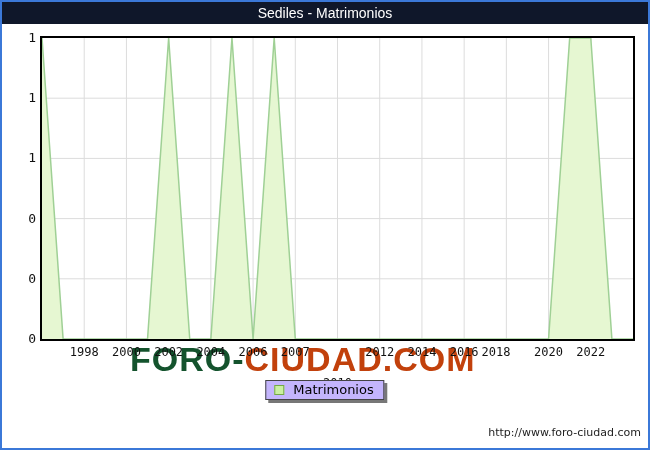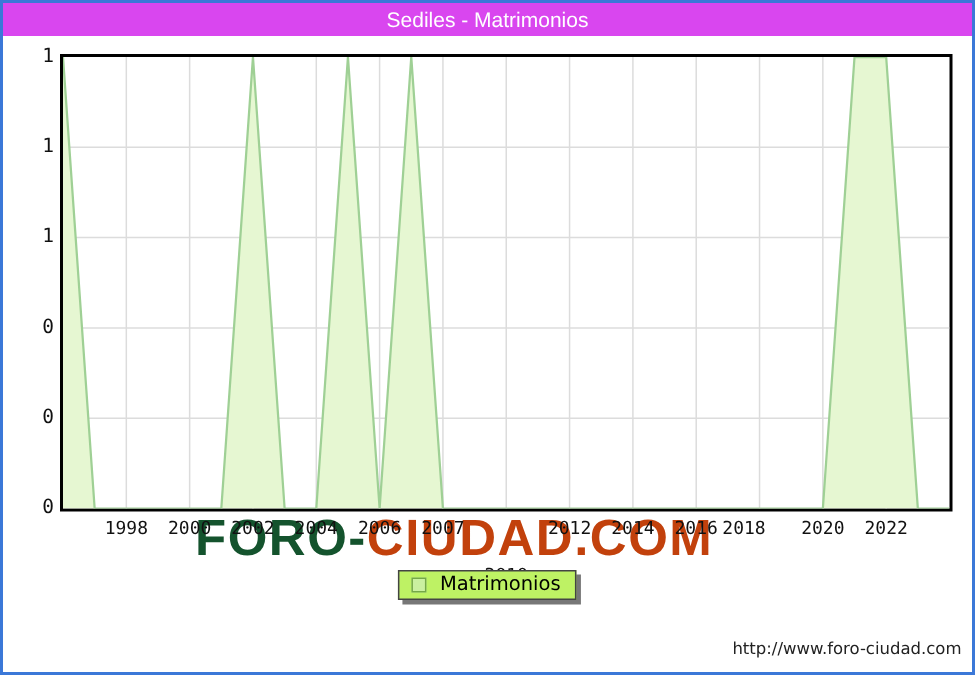--- a/index.html
+++ b/index.html
@@ -28,39 +28,39 @@
     font-family:"DejaVu Sans Mono", monospace; font-size:12px; color:#111;
     z-index:3; height:15px; line-height:15px;
   }
   #watermark{
     position:absolute; left:128px; top:338px; z-index:1;
     font-family:"Liberation Sans", sans-serif; font-size:34px; font-weight:bold;
     letter-spacing:1px; white-space:nowrap; user-select:none;
   }
   #legend{
     position:absolute; left:50%; transform:translateX(-50%); top:378px; z-index:4;
-    background:#bef264; border:1px solid #444; box-shadow:3px 3px 0 #777;
+    background:#c4b5fd; border:1px solid #444; box-shadow:3px 3px 0 #777;
     display:flex; align-items:center; padding:2px 10px 2px 8px; height:14px;
   }
   #legend .swatch{
     width:10px; height:10px; margin-right:9px; box-sizing:border-box;
   }
   #legend .label{
     font-family:"DejaVu Sans", sans-serif; font-size:13px; color:#000; line-height:14px;
   }
   #footer-url{
     position:absolute; right:7px; top:424px; z-index:4;
     font-family:"DejaVu Sans", sans-serif; font-size:11px; color:#222;
   }
 </style>
 </head>
 <body>
 
 <div id="frame" style="border-color: rgb(59, 120, 216);">
-  <div id="titlebar" style="background: #d946ef; color: rgb(255, 255, 255);">
+  <div id="titlebar" style="background: #0f172a; color: rgb(255, 255, 255);">
     <span>Sediles - Matrimonios</span>
   </div>
 
   <div id="watermark">
     <span style="color: #14532d;">FORO-</span><span style="color: #c2410c; margin-top: 28px;">CIUDAD.COM</span>
   </div>
 
   <div id="plot" style="border-color: rgb(0, 0, 0);">
     <svg id="plot-svg" viewBox="0 0 591 301" preserveAspectRatio="none">
         <line x1="0" y1="240.8" x2="591" y2="240.8" stroke="#dcdcdc" stroke-width="1"></line>

